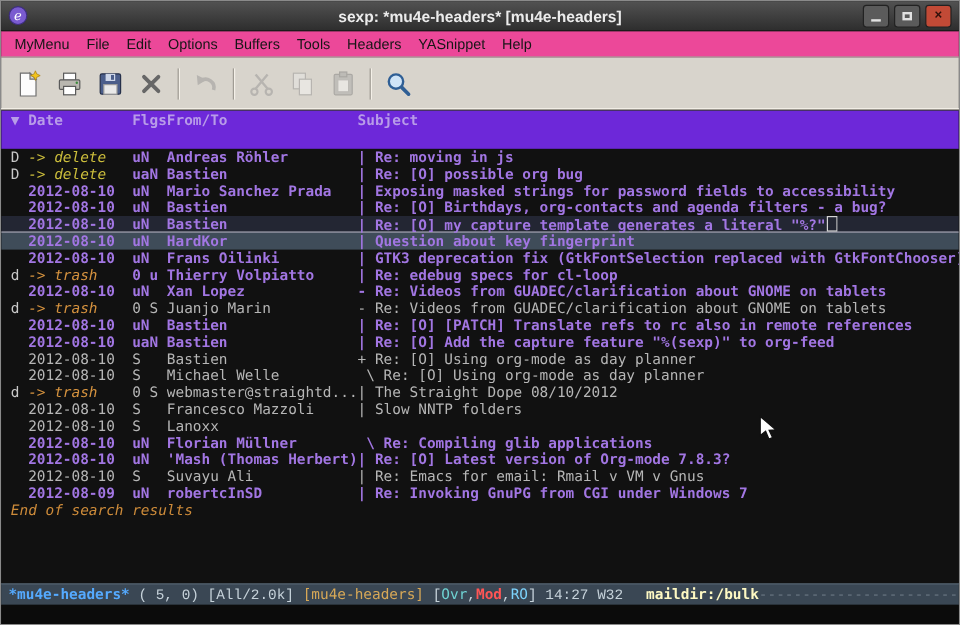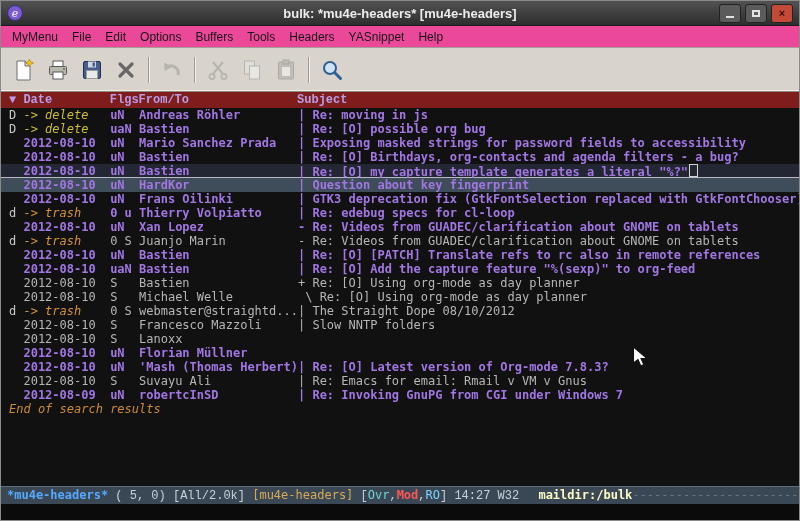--- a/index.html
+++ b/index.html
@@ -21,21 +21,21 @@
   .menu-item{padding:3px 7px;cursor:default;}
 
   
   .toolbar{height:39px;background:#d8d4cc;display:flex;align-items:center;padding:2px 6px;border-bottom:1px solid #8e8a82;box-shadow:inset 0 -1px 0 #f2eee6;flex:none;}
   .tb-btn{width:34px;height:32px;display:flex;align-items:center;justify-content:center;border-radius:3px;}
   .tb-btn.disabled{opacity:.42;filter:grayscale(1);}
   .tb-sep{width:0;height:26px;border-left:1px solid #a09c94;border-right:1px solid #f4f0e8;margin:0 5px;}
 
   
   .text-area{flex:1;background:#111111;font-family:"DejaVu Sans Mono",monospace;font-size:12px;line-height:14px;color:#b6b6b6;overflow:hidden;position:relative;}
-  .header-line{background:#7f1d1d;color:#b89ce8;font-weight:bold;height:16px;line-height:16px;white-space:pre;padding-left:8px;display:flex;font-family:Liberation Mono, monospace;}
+  .header-line{background:#6d28d9;color:#b89ce8;font-weight:bold;height:32px;line-height:16px;white-space:pre;padding-left:8px;display:flex;}
   .hcell{display:inline-block;white-space:pre;flex:none;overflow:hidden;}
   .hc-date{width:14ch;} .hc-flags{width:4ch;} .hc-from{width:22ch;} .hc-subject{flex:1;}
 
   .row{height:14px;line-height:14px;display:flex;padding-left:8px;white-space:pre;}
   .row > span{display:inline-block;white-space:pre;overflow:hidden;flex:none;}
   .c-marker{width:2ch;color:#c9c9c9;}
   .c-date{width:12ch;}
   .c-flags{width:4ch;}
   .c-from{width:22ch;}
   .c-subj{flex:1;overflow:hidden;}
@@ -67,21 +67,21 @@
 
 <div class="window">
 
   <div class="titlebar">
     <span class="title-icon">
       <svg width="16" height="16" viewBox="0 0 16 16">
           <circle cx="8" cy="8" r="7.4" fill="#7a5bd0" stroke="#3d2d80"></circle>
           <text x="8" y="12" font-size="11" fill="#fff" text-anchor="middle" font-family="DejaVu Serif,serif" font-style="italic">e</text>
         </svg>
     </span>
-    <div class="title-text">bulk: *mu4e-headers* [mu4e-headers]</div>
+    <div class="title-text">sexp: *mu4e-headers* [mu4e-headers]</div>
     <div class="win-buttons">
       <div class="win-btn">
           <span class="g-min"></span>
         </div>
       <div class="win-btn">
           <span class="g-max"></span>
         </div>
       <div class="win-btn close">
           <span>×</span>
         </div>
@@ -290,20 +290,21 @@
     <span class="c-marker"></span>
     <span class="c-date">2012-08-10</span>
     <span class="c-flags">S</span>
     <span class="c-from">Lanoxx</span>
   </div>
         <div class="row unread">
     <span class="c-marker"></span>
     <span class="c-date">2012-08-10</span>
     <span class="c-flags">uN</span>
     <span class="c-from">Florian Müllner</span>
+    <span class="c-subj"> \ Re: Compiling glib applications</span>
   </div>
         <div class="row unread">
     <span class="c-marker"></span>
     <span class="c-date">2012-08-10</span>
     <span class="c-flags">uN</span>
     <span class="c-from">'Mash (Thomas Herbert)</span>
     <span class="c-subj">| Re: [O] Latest version of Org-mode 7.8.3?</span>
   </div>
         <div class="row read">
     <span class="c-marker"></span>

